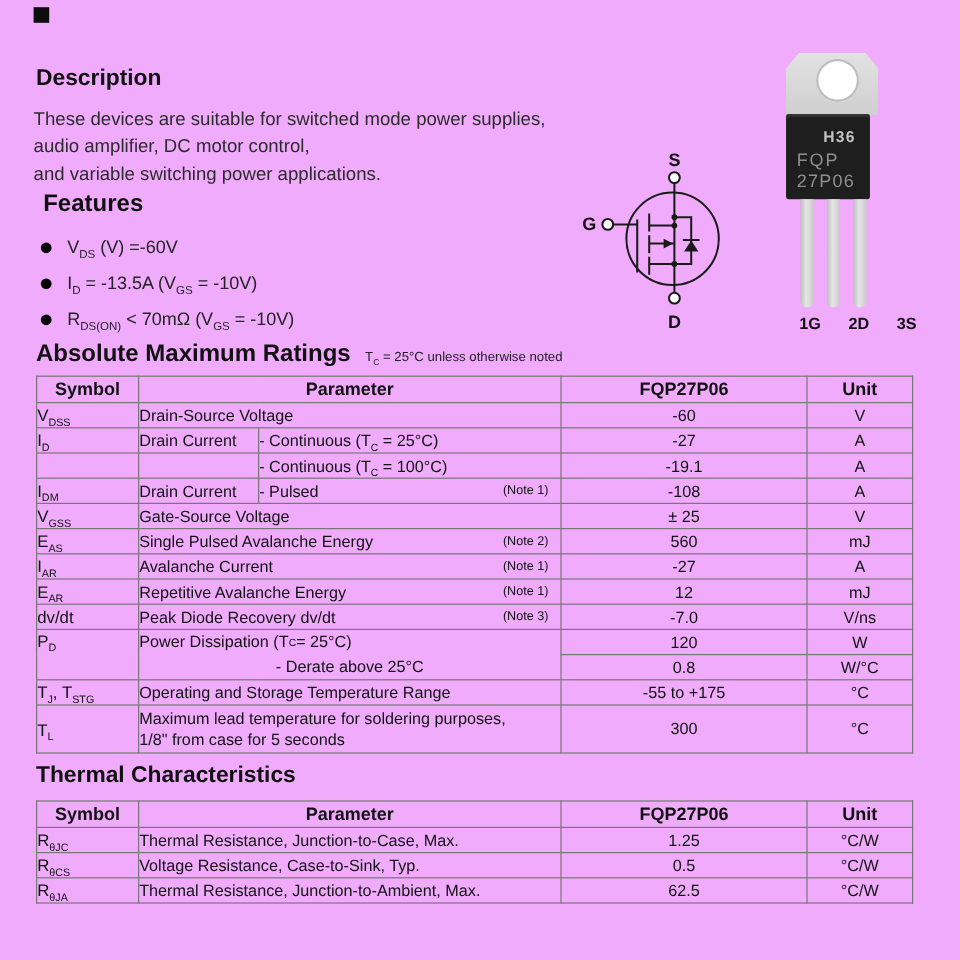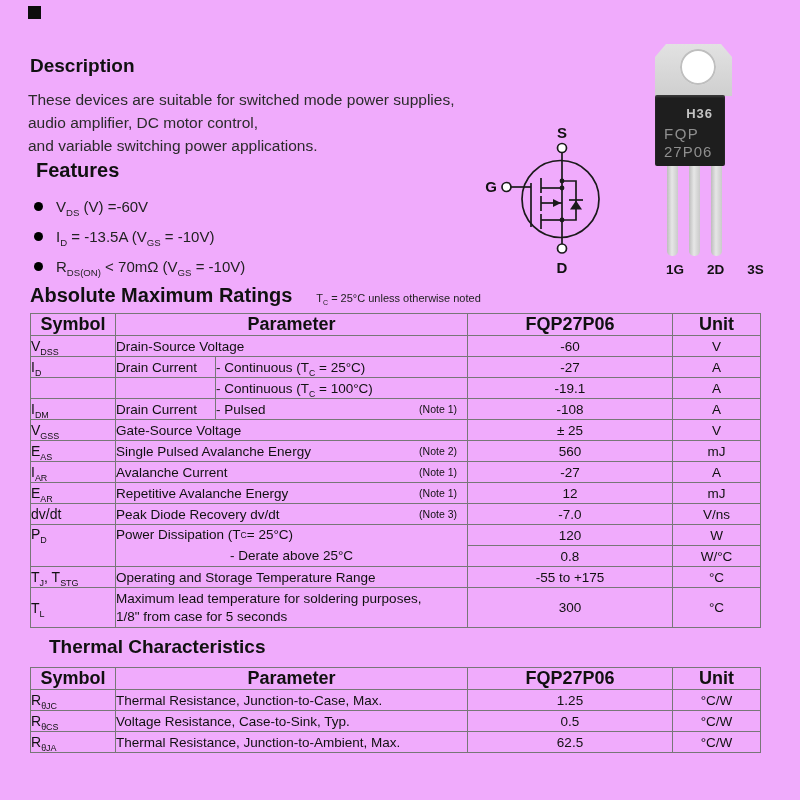--- a/index.html
+++ b/index.html
@@ -31,31 +31,31 @@
   .pkg-mark1{position:absolute;right:12px;top:11px;font-size:13px;font-weight:bold;color:#c3c3c3;letter-spacing:1px;}
   .pkg-mark2{position:absolute;left:9px;top:30px;font-size:15px;color:#8f8f8f;letter-spacing:1.5px;}
   .pkg-mark3{position:absolute;left:9px;top:48px;font-size:15px;color:#8f8f8f;letter-spacing:1px;}
   .pkg-leg{position:absolute;top:124px;width:11px;height:90px;
            background:linear-gradient(90deg,#bdbdbd,#e6e6e6 45%,#cacaca);border-radius:0 0 5px 5px;}
   .leg1{left:17px;} .leg2{left:39px;} .leg3{left:61px;}
   .pkg-pins{position:absolute;left:16px;top:220px;display:flex;gap:23px;
             font-size:13.5px;font-weight:bold;color:#111;}
 
   
-  .amr-head{position:absolute;left:30px;top:284px;display:flex;align-items:baseline;gap:12px;}
+  .amr-head{position:absolute;left:30px;top:284px;display:flex;align-items:baseline;}
   .amr-title{font-size:20px;font-weight:bold;color:#111;}
   .amr-sub{font-size:11px;color:#222;margin-left:12px;}
-  .th-title{position:absolute;left:30px;top:636px;font-size:19px;font-weight:bold;color:#111;margin-left:19px;}
+  .th-title{position:absolute;left:30px;top:636px;font-size:19px;font-weight:bold;color:#111;}
 
   
   table.spec{position:absolute;left:30px;border-collapse:collapse;table-layout:fixed;
              width:730px;font-size:13.5px;color:#111;}
   table.amr{top:313px;} table.thermal{top:667px;}
   table.spec td,table.spec th{border:1px solid #777;height:20px;padding:0;overflow:hidden;white-space:nowrap;}
-  table.spec th{font-size:18px;font-weight:bold;height:21px;text-align:center;}
+  table.spec th{font-size:15px;font-weight:bold;height:21px;text-align:center;}
   td.c-sym{padding-left:8px;text-align:left;font-size:14px;}
   td.c-par,td.c-parl,td.c-parr{padding-left:9px;text-align:left;}
   td.c-val,td.c-unit{text-align:center;}
   .pcell{display:flex;align-items:center;}
   .pnote{margin-left:auto;font-size:10.5px;padding-right:10px;color:#111;}
   td.pd-sym{vertical-align:top;line-height:19px;padding-top:2px;}
   .pd-line1{height:20px;line-height:20px;display:flex;align-items:center;}
   .pd-line2{height:21px;line-height:21px;text-align:center;}
   td.tl-par{white-space:normal;line-height:17.5px;padding-top:2px;padding-bottom:2px;}
   tr.tall td{height:39px;}

